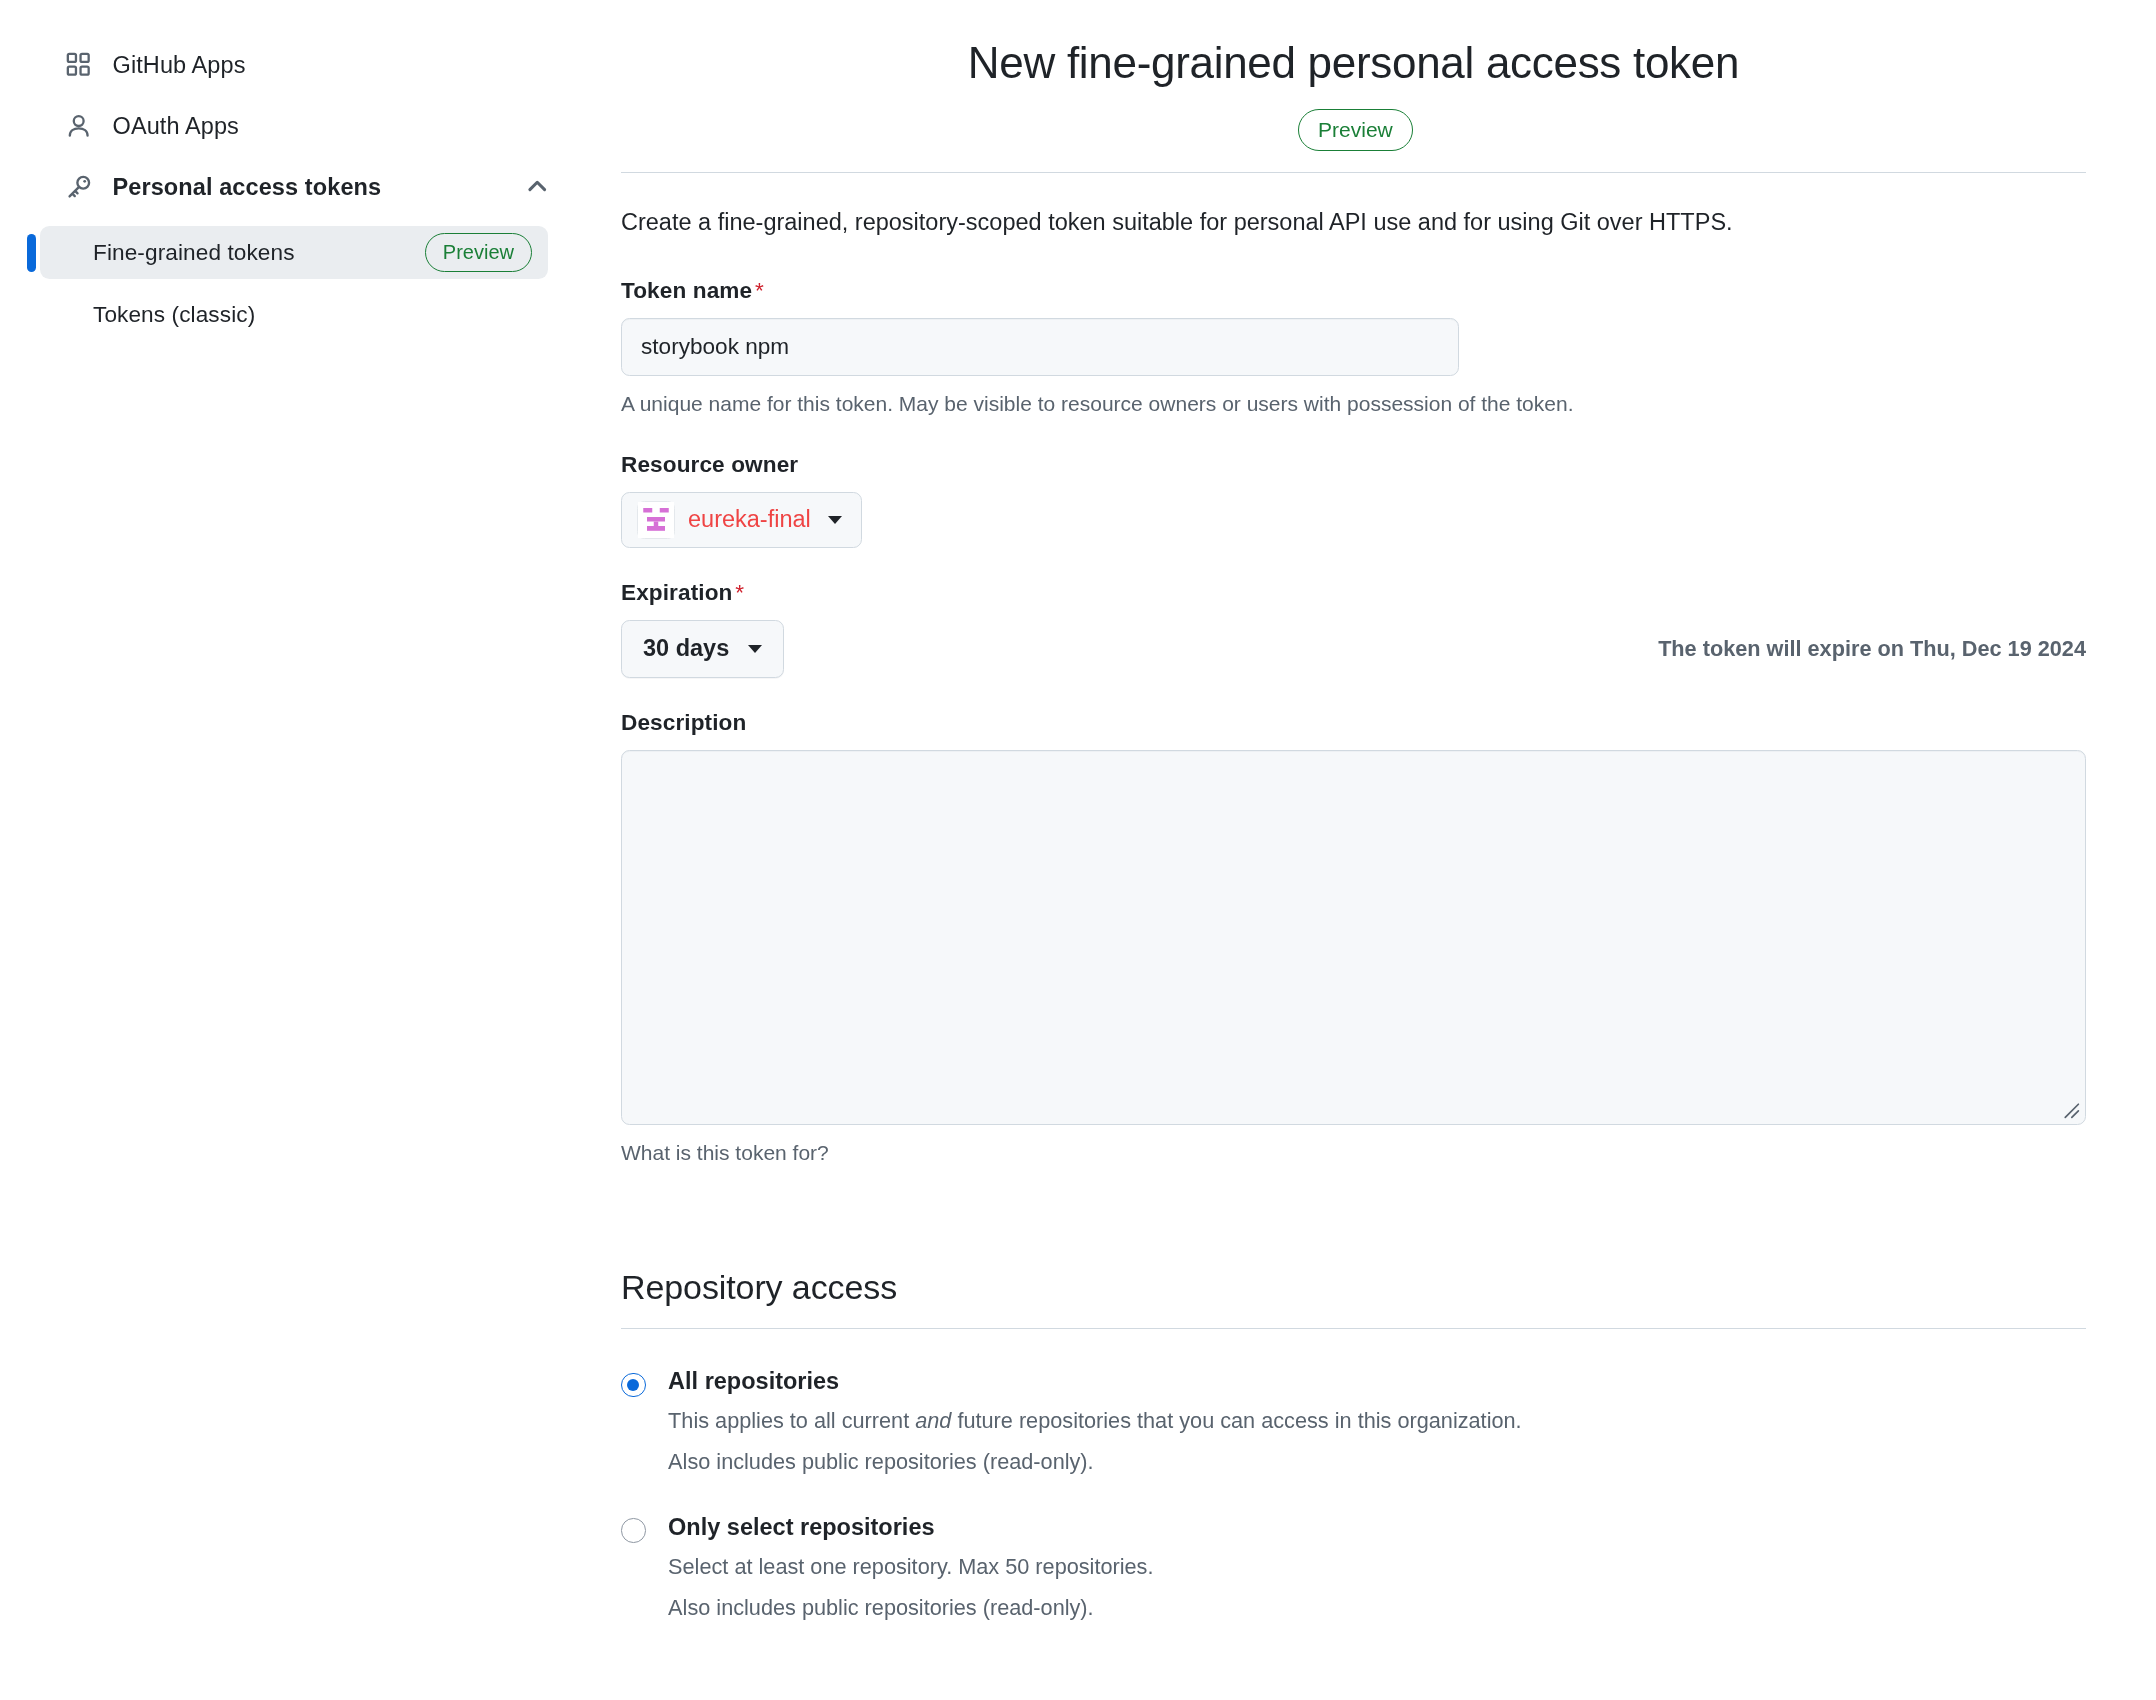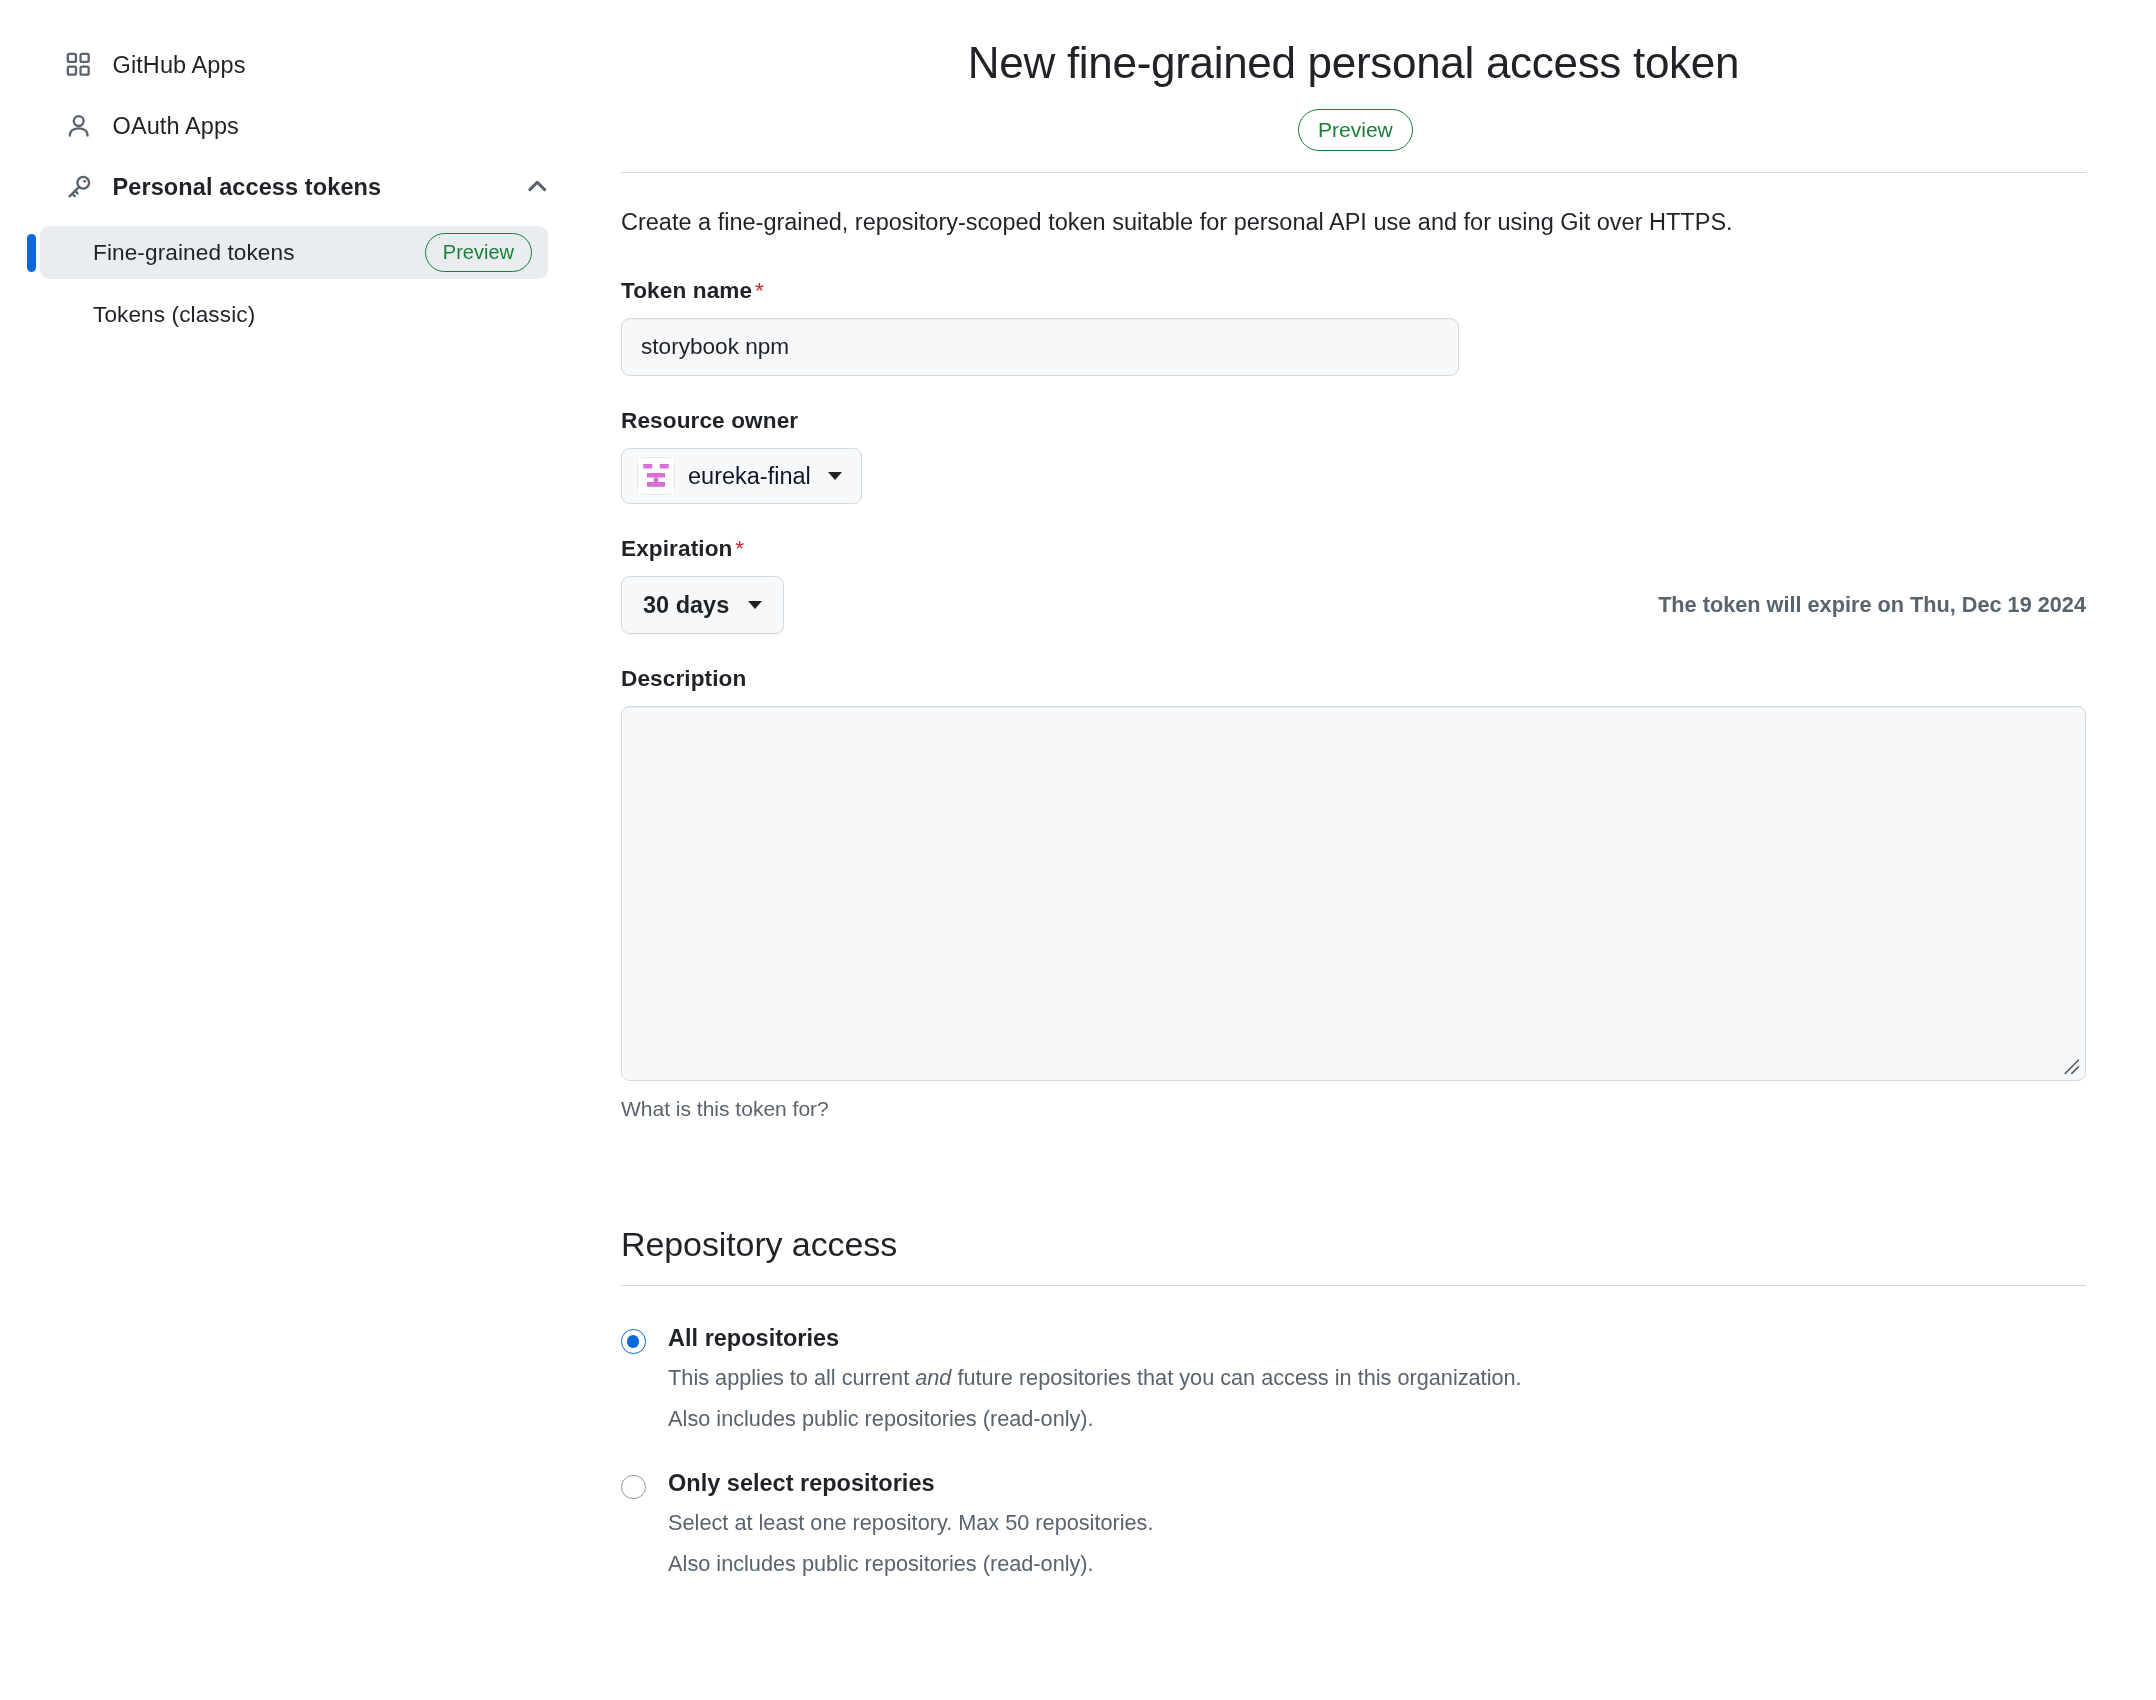--- a/index.html
+++ b/index.html
@@ -182,21 +182,21 @@
   .avatar {
     width: 38px; height: 38px;
     border-radius: 7.5px;
     background: #ffffff;
     border: 0.9px solid #e4e8ec;
     display: block;
     flex: 0 0 38px;
   }
   .owner-name {
     font-size: 23.5px;
-    color: #0f172a;
+    color: #ef4444;
   }
   .caret {
     width: 0; height: 0;
     border-left: 7.5px solid transparent;
     border-right: 7.5px solid transparent;
     border-top: 8.5px solid #1f2328;
     margin-left: 3.8px;
   }
 
   .exp-row { display: flex; align-items: center; gap: 24.5px; justify-content: space-between; }
@@ -361,20 +361,21 @@
 
     <p class="intro">Create a fine-grained, repository-scoped token suitable for personal API use and for using Git over HTTPS.</p>
 
     <div class="field-block">
       <label class="field-label">
         <span>Token name</span><span class="req">*</span>
       </label>
       <div class="text-input">
         <span>storybook npm</span>
       </div>
+      <div class="help-text">A unique name for this token. May be visible to resource owners or users with possession of the token.</div>
     </div>
 
     <div class="field-block">
       <label class="field-label">Resource owner</label>
       <button class="owner-btn">
         <span class="avatar">
           <svg width="36" height="36" viewBox="0 0 24 24">
             <rect x="0" y="0" width="24" height="24" fill="#ffffff"></rect>
             <rect x="3.5" y="4" width="6" height="3" fill="#d670d6"></rect>
             <rect x="14.5" y="4" width="6" height="3" fill="#d670d6"></rect>

